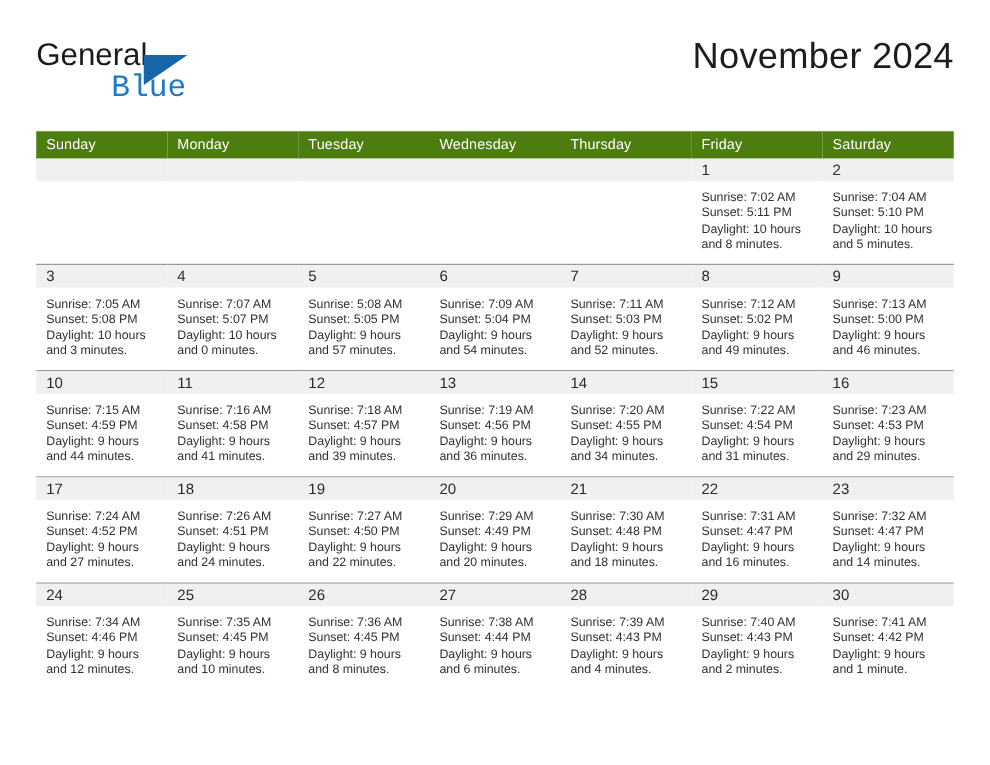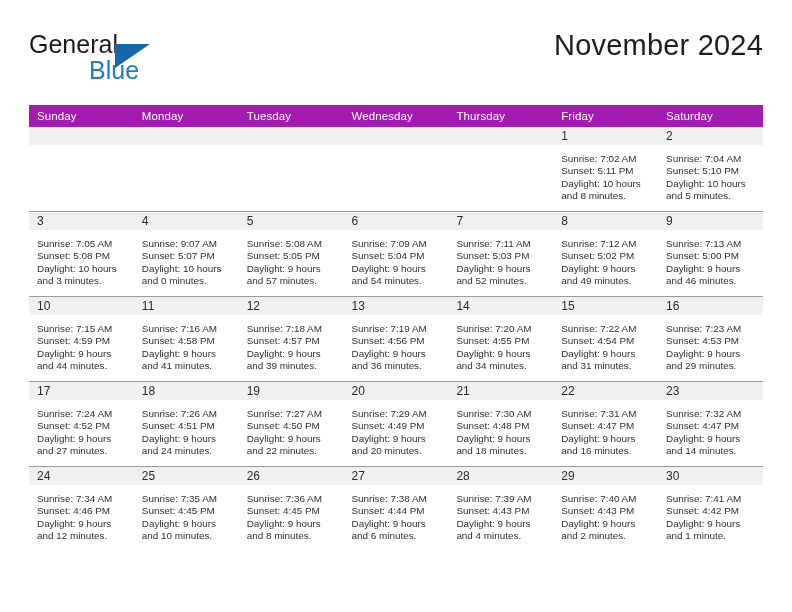--- a/index.html
+++ b/index.html
@@ -47,21 +47,21 @@
     color: #1b1b1b;
     font-family: "Liberation Sans", sans-serif;
     font-weight: 400;
   }
   .logo-blue {
     position: absolute;
     left: 60px;
     top: 26px;
     font-size: 25px;
     color: #1f7ac4;
-    font-family: Liberation Sans, sans-serif;
+    font-family: Liberation Mono, monospace;
     font-weight: 400;
   }
   .logo-tri {
     position: absolute;
     left: 86px;
     top: 14px;
     width: 0;
     height: 0;
     border-left: 35px solid #1566ab;
     border-bottom: 24px solid transparent;
@@ -93,21 +93,21 @@
   .calendar {
     position: absolute;
     left: 29px;
     top: 105px;
     width: 734px;
     border-collapse: collapse;
     table-layout: fixed;
   }
 
   .calendar th {
-    background: #a21caf;
+    background: #4d7c0f;
     color: #ffffff;
     font-size: 11.5px;
     font-weight: 400;
     text-align: left;
     padding: 5px 0 5px 8px;
     height: 11px;
     letter-spacing: 0.1px;
   }
 
   .calendar td {
@@ -243,21 +243,21 @@
                 <div>Sunset: 5:08 PM</div>
                 <div>Daylight: 10 hours</div>
                 <div>and 3 minutes.</div>
               </div>
             </div>
           </td>
           <td>
             <div class="cell">
               <div class="daynum-band">4</div>
               <div class="lines">
-                <div>Sunrise: 9:07 AM</div>
+                <div>Sunrise: 7:07 AM</div>
                 <div>Sunset: 5:07 PM</div>
                 <div>Daylight: 10 hours</div>
                 <div>and 0 minutes.</div>
               </div>
             </div>
           </td>
           <td>
             <div class="cell">
               <div class="daynum-band">5</div>
               <div class="lines">

